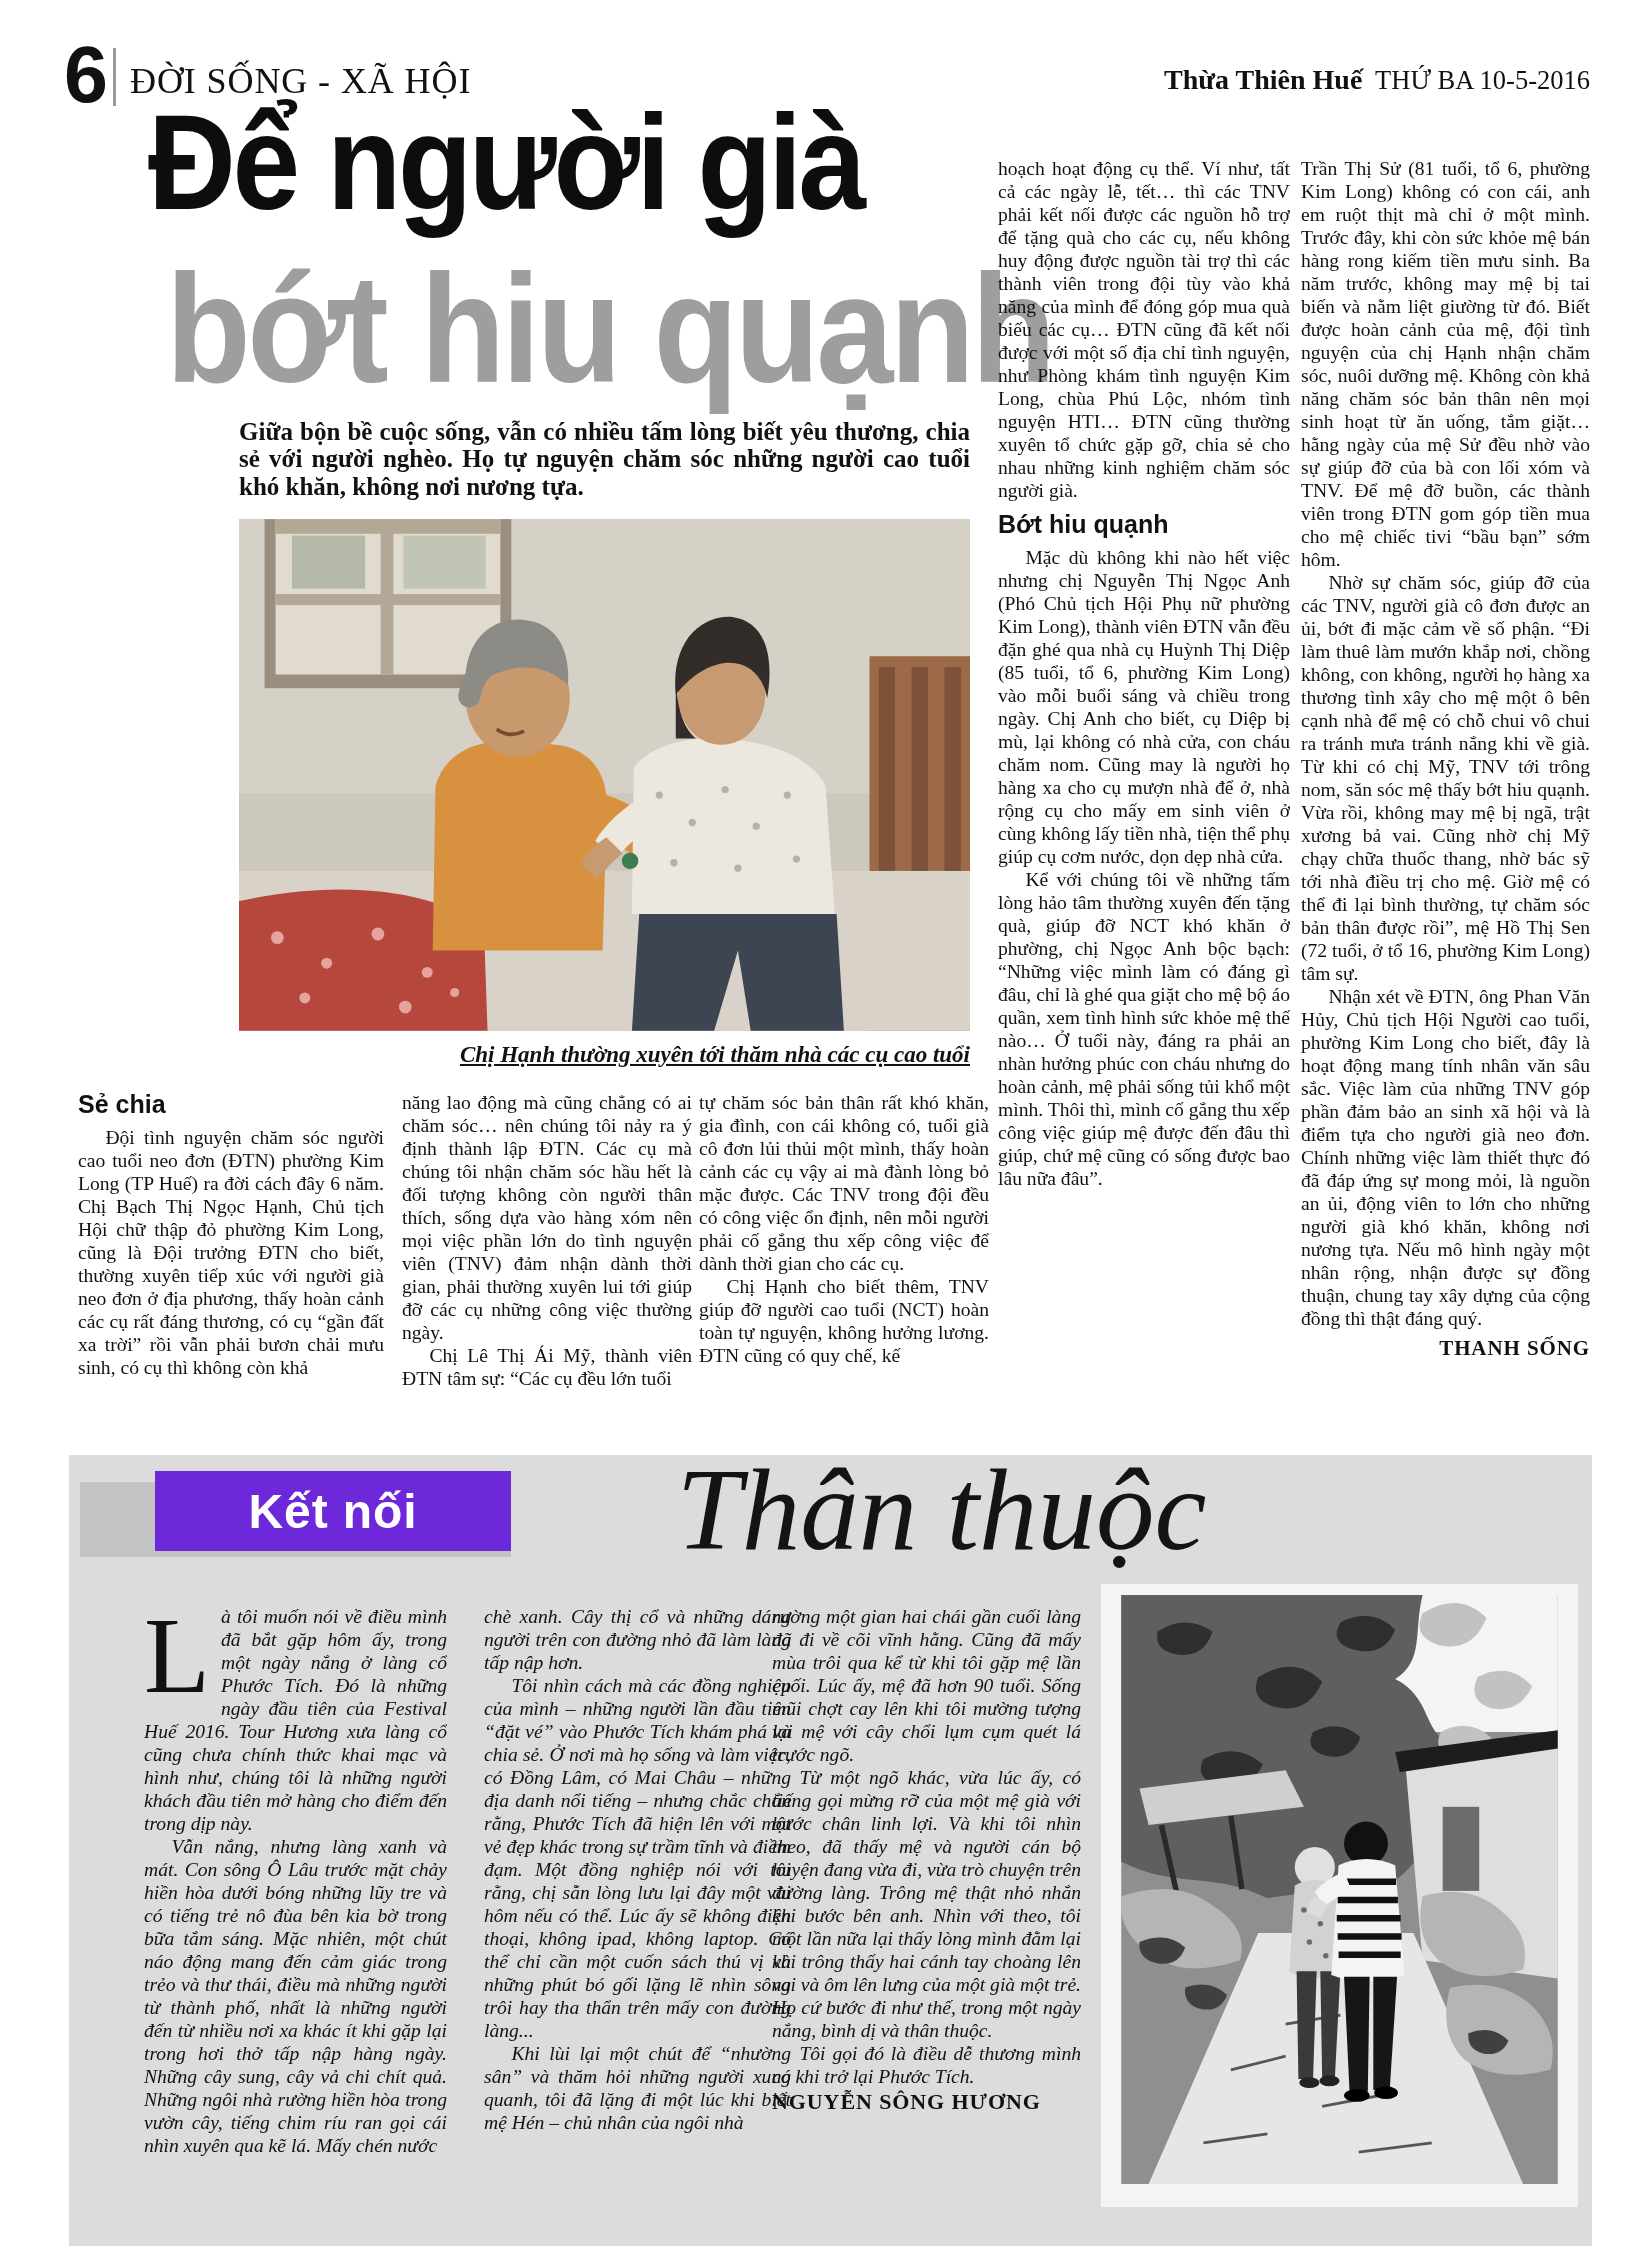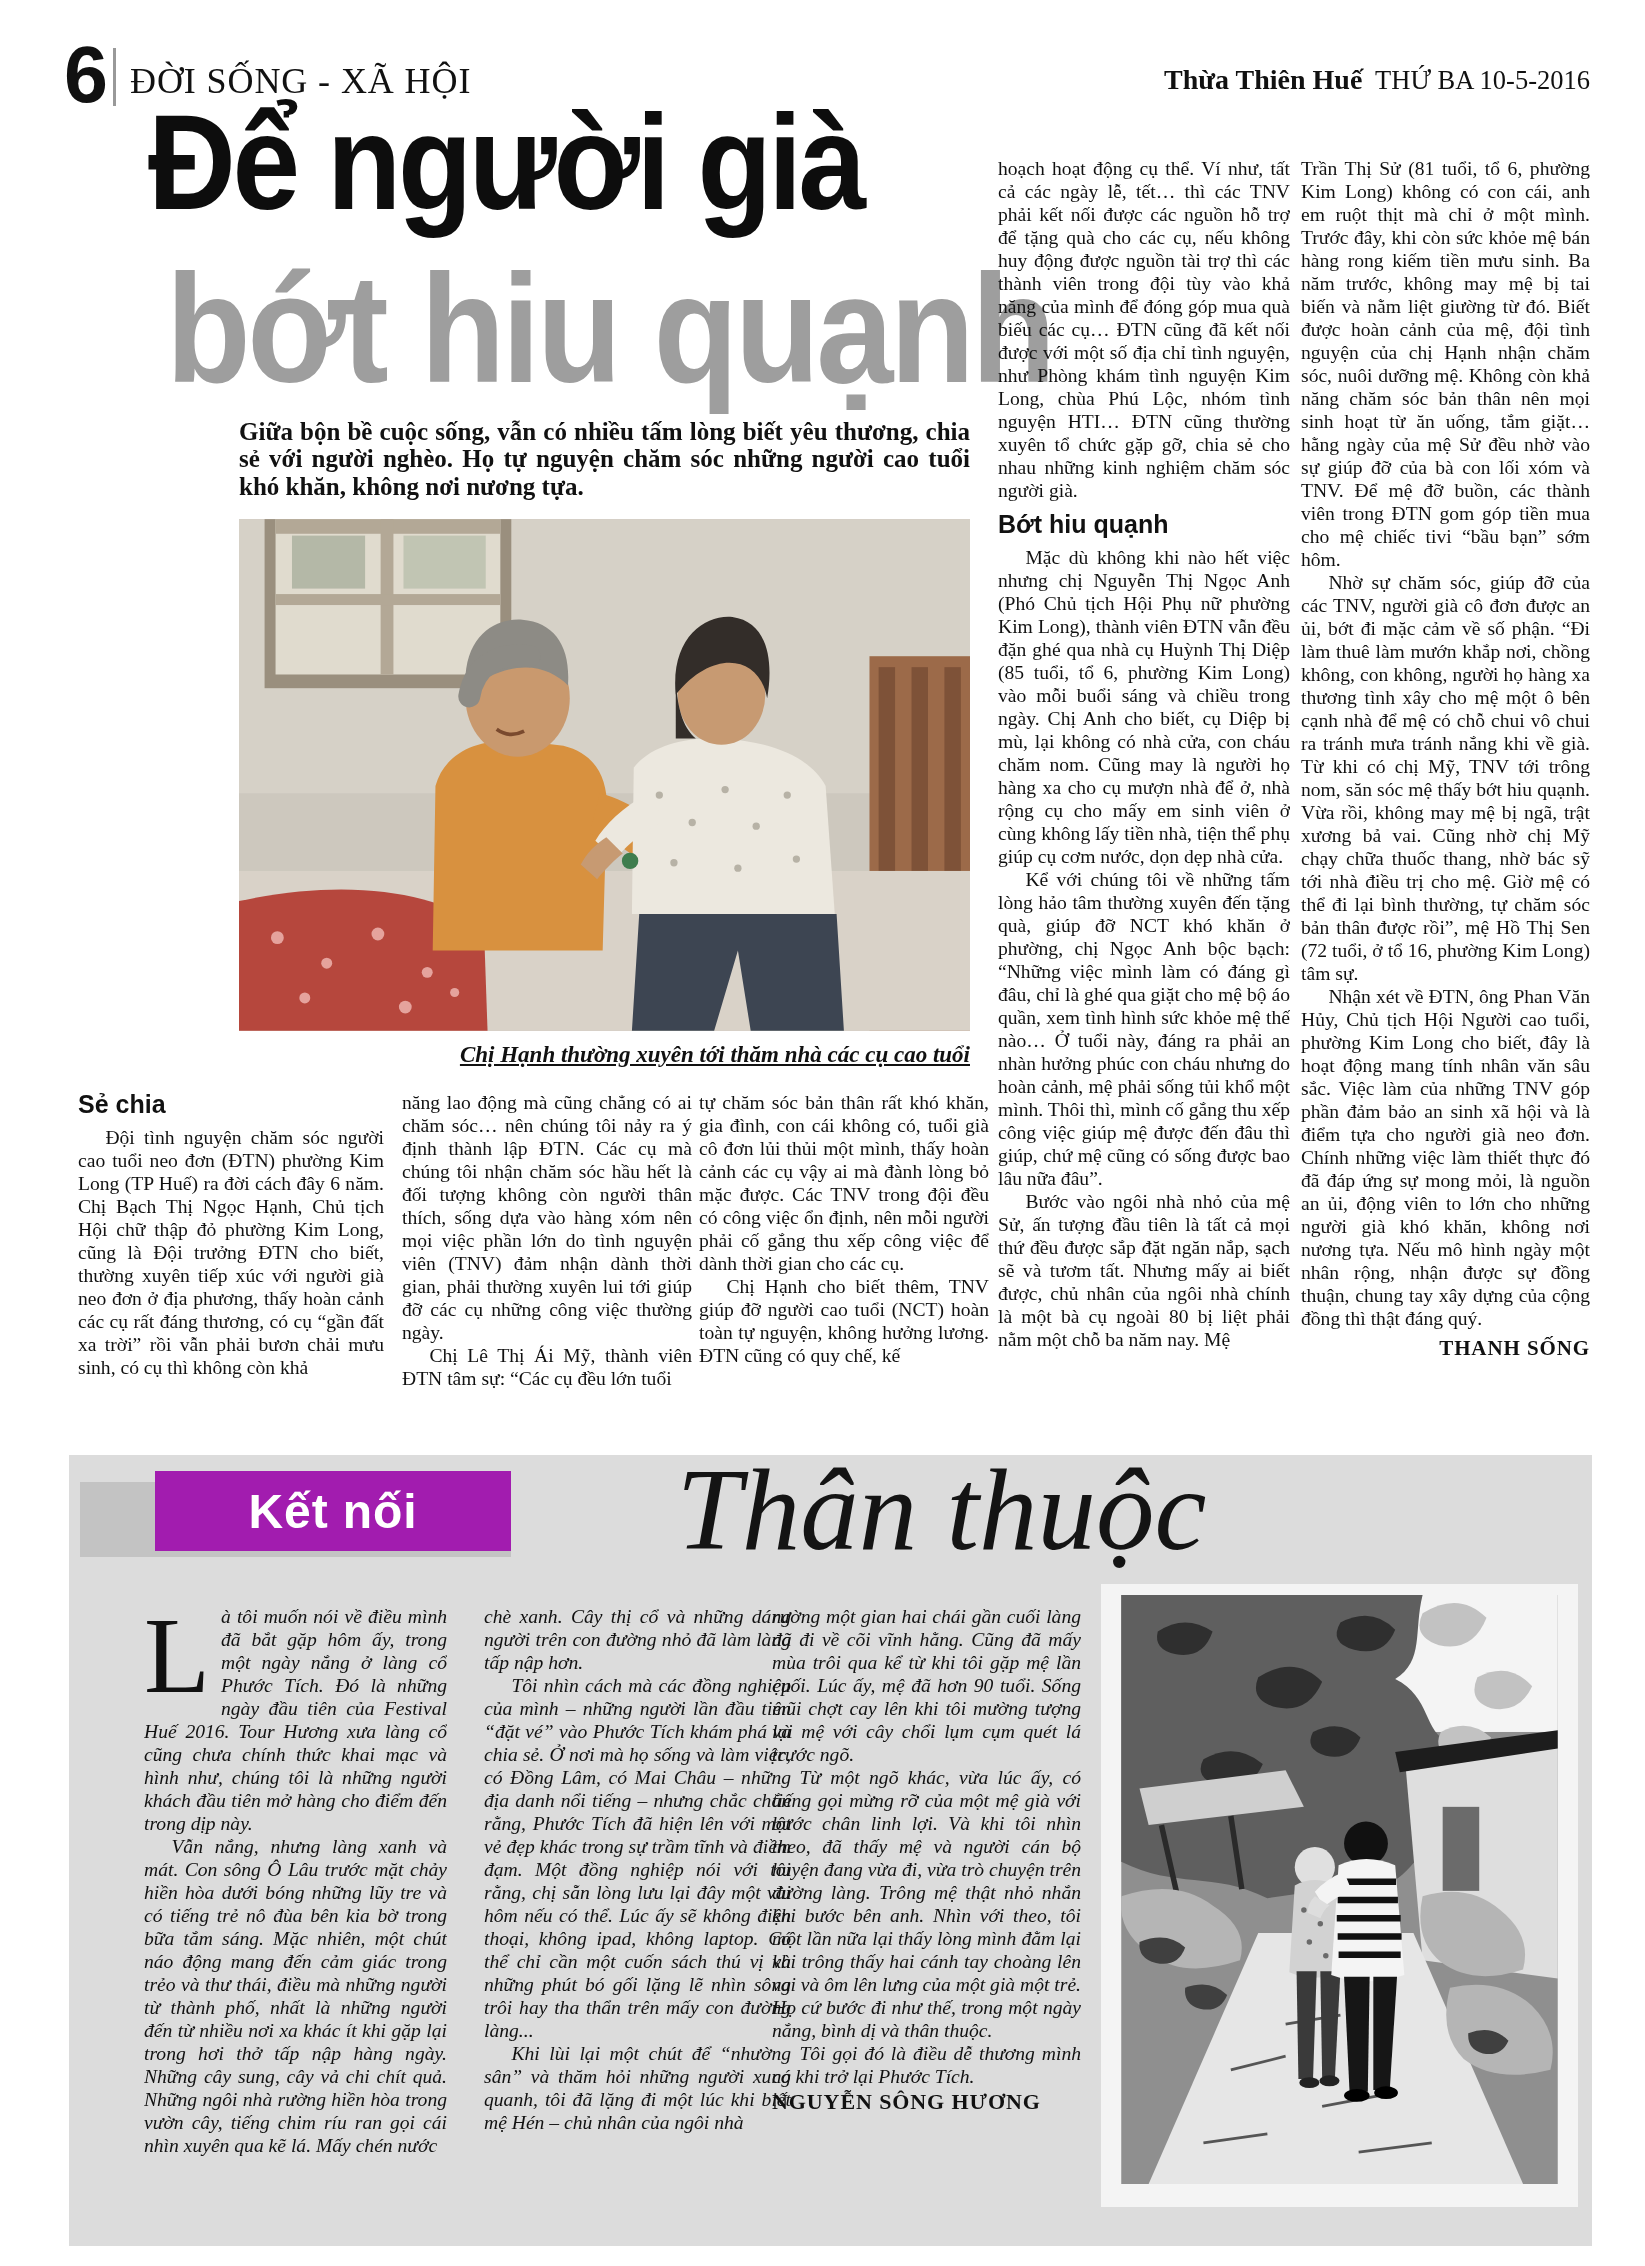--- a/index.html
+++ b/index.html
@@ -25,21 +25,21 @@
   .body-col{overflow:hidden;}
   .body-col p{margin:0;font-size:19.6px;line-height:23px;text-align:justify;}
   .body-col p.indent{text-indent:27.4px;}
   .subhead{font-family:"Liberation Sans",sans-serif;font-weight:700;font-size:25px;line-height:1.1;margin:0 0 7.3px 0;}
   .subhead.mid{margin-top:9.1px;}
   .byline{font-weight:700;font-size:21px;text-align:right;margin-top:5.5px;letter-spacing:0.9px;}
 
   
   .gray-section{background:#dcdcdc;}
   .kicker-shadow{background:#c3c3c3;}
-  .kicker-box{background:#a21caf;display:flex;align-items:center;justify-content:center;}
+  .kicker-box{background:#6d28d9;display:flex;align-items:center;justify-content:center;}
   .kicker-label{font-family:"Liberation Sans",sans-serif;font-weight:700;font-size:48px;color:#ffffff;letter-spacing:0.9px;}
   .feature-title{font-style:italic;font-size:117px;line-height:1;text-align:center;color:#141414;}
   .italic-col{overflow:hidden;}
   .italic-col p{margin:0;font-size:19.6px;line-height:23px;text-align:justify;font-style:italic;}
   .italic-col p.indent{text-indent:27.4px;}
   .dropcap{float:left;font-style:normal;font-weight:400;font-size:108px;line-height:0.82;padding:7.3px 11px 0 0;}
   .byline2{font-weight:700;font-size:22px;text-align:left;margin-top:1px;letter-spacing:0.9px;font-style:normal;}
   .illustration-mat{background:#f4f4f4;}
 </style>
 </head>
@@ -134,21 +134,20 @@
   </div>
   <div class="abs body-col" style="left:402px;top:1091px;width:290px;height:352px;">
     <p>năng lao động mà cũng chẳng có ai chăm sóc… nên chúng tôi nảy ra ý định thành lập ĐTN. Các cụ mà chúng tôi nhận chăm sóc hầu hết là đối tượng không còn người thân thích, sống dựa vào hàng xóm nên mọi việc phần lớn do tình nguyện viên (TNV) đảm nhận dành thời gian, phải thường xuyên lui tới giúp đỡ các cụ những công việc thường ngày.</p>
     <p class="indent">Chị Lê Thị Ái Mỹ, thành viên ĐTN tâm sự: “Các cụ đều lớn tuổi</p>
   </div>
   <div class="abs body-col" style="left:998px;top:157px;width:292px;height:1279px;">
     <p>hoạch hoạt động cụ thể. Ví như, tất cả các ngày lễ, tết… thì các TNV phải kết nối được các nguồn hỗ trợ để tặng quà cho các cụ, nếu không huy động được nguồn tài trợ thì các thành viên trong đội tùy vào khả năng của mình để đóng góp mua quà biếu các cụ… ĐTN cũng đã kết nối được với một số địa chỉ tình nguyện, như Phòng khám tình nguyện Kim Long, chùa Phú Lộc, nhóm tình nguyện HTI… ĐTN cũng thường xuyên tổ chức gặp gỡ, chia sẻ cho nhau những kinh nghiệm chăm sóc người già.</p>
     <h3 class="subhead mid">Bớt hiu quạnh</h3>
     <p class="indent">Mặc dù không khi nào hết việc nhưng chị Nguyễn Thị Ngọc Anh (Phó Chủ tịch Hội Phụ nữ phường Kim Long), thành viên ĐTN vẫn đều đặn ghé qua nhà cụ Huỳnh Thị Diệp (85 tuổi, tổ 6, phường Kim Long) vào mỗi buổi sáng và chiều trong ngày. Chị Anh cho biết, cụ Diệp bị mù, lại không có nhà cửa, con cháu chăm nom. Cũng may là người họ hàng xa cho cụ mượn nhà để ở, nhà rộng cụ cho mấy em sinh viên ở cùng không lấy tiền nhà, tiện thể phụ giúp cụ cơm nước, dọn dẹp nhà cửa.</p>
     <p class="indent">Kể với chúng tôi về những tấm lòng hảo tâm thường xuyên đến tặng quà, giúp đỡ NCT khó khăn ở phường, chị Ngọc Anh bộc bạch: “Những việc mình làm có đáng gì đâu, chỉ là ghé qua giặt cho mệ bộ áo quần, xem tình hình sức khỏe mệ thế nào… Ở tuổi này, đáng ra phải an nhàn hưởng phúc con cháu nhưng do hoàn cảnh, mệ phải sống tủi khổ một mình. Thôi thì, mình cố gắng thu xếp công việc giúp mệ được đến đâu thì giúp, chứ mệ cũng có sống được bao lâu nữa đâu”.</p>
-    <p class="indent">Bước vào ngôi nhà nhỏ của mệ Sử, ấn tượng đầu tiên là tất cả mọi thứ đều được sắp đặt ngăn nắp, sạch sẽ và tươm tất. Nhưng mấy ai biết được, chủ nhân của ngôi nhà chính là một bà cụ ngoài 80 bị liệt phải nằm một chỗ ba năm nay. Mệ</p>
   </div>
   <div class="abs body-col" style="left:1301px;top:157px;width:289px;height:1279px;">
     <p>Trần Thị Sử (81 tuổi, tổ 6, phường Kim Long) không có con cái, anh em ruột thịt mà chỉ ở một mình. Trước đây, khi còn sức khỏe mệ bán hàng rong kiếm tiền mưu sinh. Ba năm trước, không may mệ bị tai biến và nằm liệt giường từ đó. Biết được hoàn cảnh của mệ, đội tình nguyện của chị Hạnh nhận chăm sóc, nuôi dưỡng mệ. Không còn khả năng chăm sóc bản thân nên mọi sinh hoạt từ ăn uống, tắm giặt… hằng ngày của mệ Sử đều nhờ vào sự giúp đỡ của bà con lối xóm và TNV. Để mệ đỡ buồn, các thành viên trong ĐTN gom góp tiền mua cho mệ chiếc tivi “bầu bạn” sớm hôm.</p>
     <p class="indent">Nhờ sự chăm sóc, giúp đỡ của các TNV, người già cô đơn được an ủi, bớt đi mặc cảm về số phận. “Đi làm thuê làm mướn khắp nơi, chồng không, con không, người họ hàng xa thương tình xây cho mệ một ô bên cạnh nhà để mệ có chỗ chui vô chui ra tránh mưa tránh nắng khi về già. Từ khi có chị Mỹ, TNV tới trông nom, săn sóc mệ thấy bớt hiu quạnh. Vừa rồi, không may mệ bị ngã, trật xương bả vai. Cũng nhờ chị Mỹ chạy chữa thuốc thang, nhờ bác sỹ tới nhà điều trị cho mệ. Giờ mệ có thể đi lại bình thường, tự chăm sóc bản thân được rồi”, mệ Hồ Thị Sen (72 tuổi, ở tổ 16, phường Kim Long) tâm sự.</p>
     <p class="indent">Nhận xét về ĐTN, ông Phan Văn Hủy, Chủ tịch Hội Người cao tuổi, phường Kim Long cho biết, đây là hoạt động mang tính nhân văn sâu sắc. Việc làm của những TNV góp phần đảm bảo an sinh xã hội và là điểm tựa cho người già neo đơn. Chính những việc làm thiết thực đó đã đáp ứng sự mong mỏi, là nguồn an ủi, động viên to lớn cho những người già khó khăn, không nơi nương tựa. Nếu mô hình ngày một nhân rộng, nhận được sự đồng thuận, chung tay xây dựng của cộng đồng thì thật đáng quý.</p>
     <div class="byline">THANH SỐNG</div>
   </div>
 
   <div class="abs gray-section" style="left:69px;top:1455px;width:1523px;height:791px;"></div>
 

